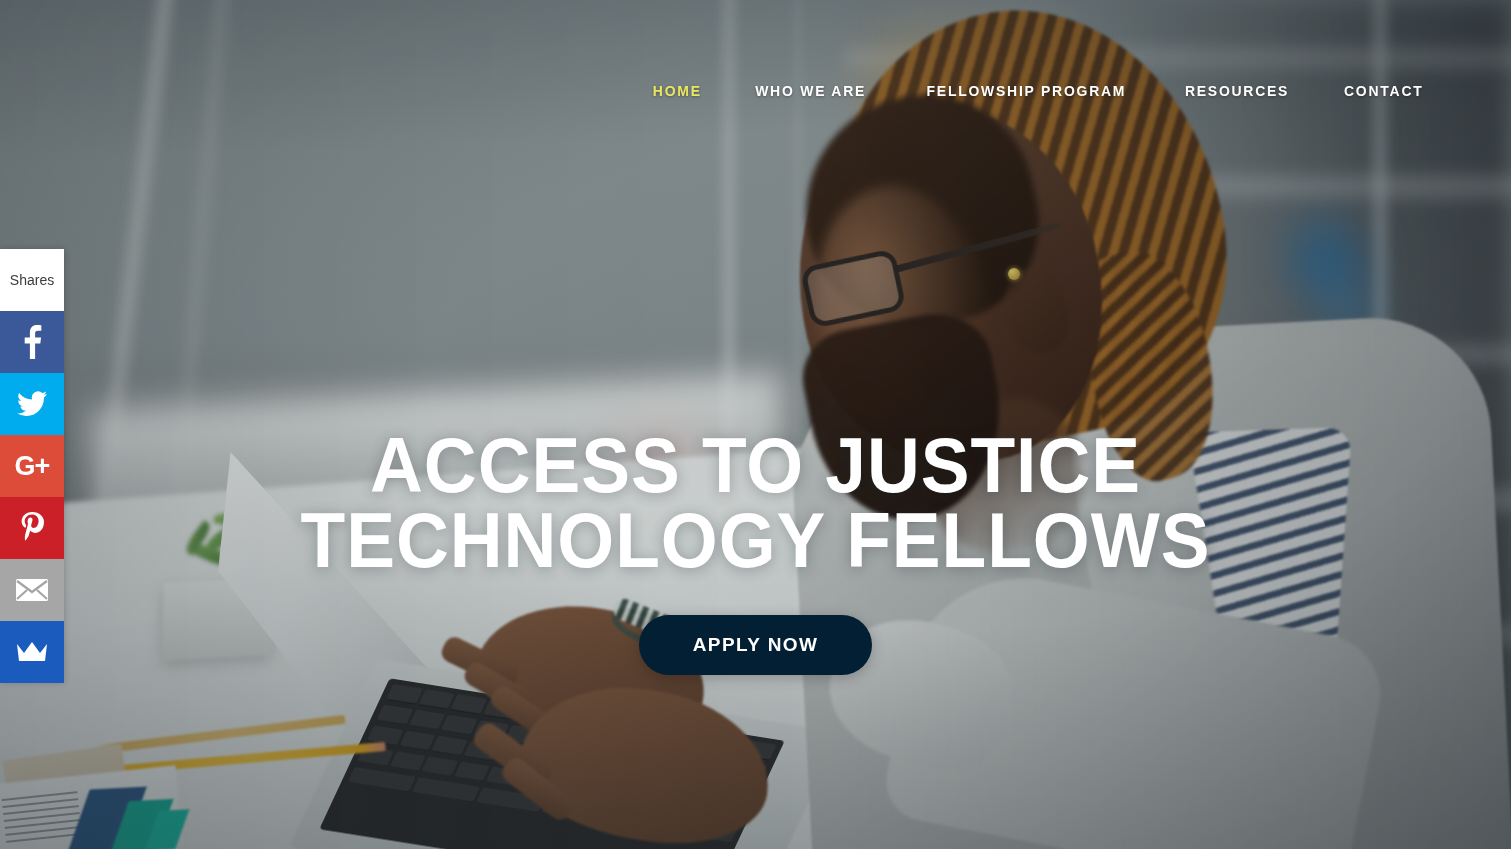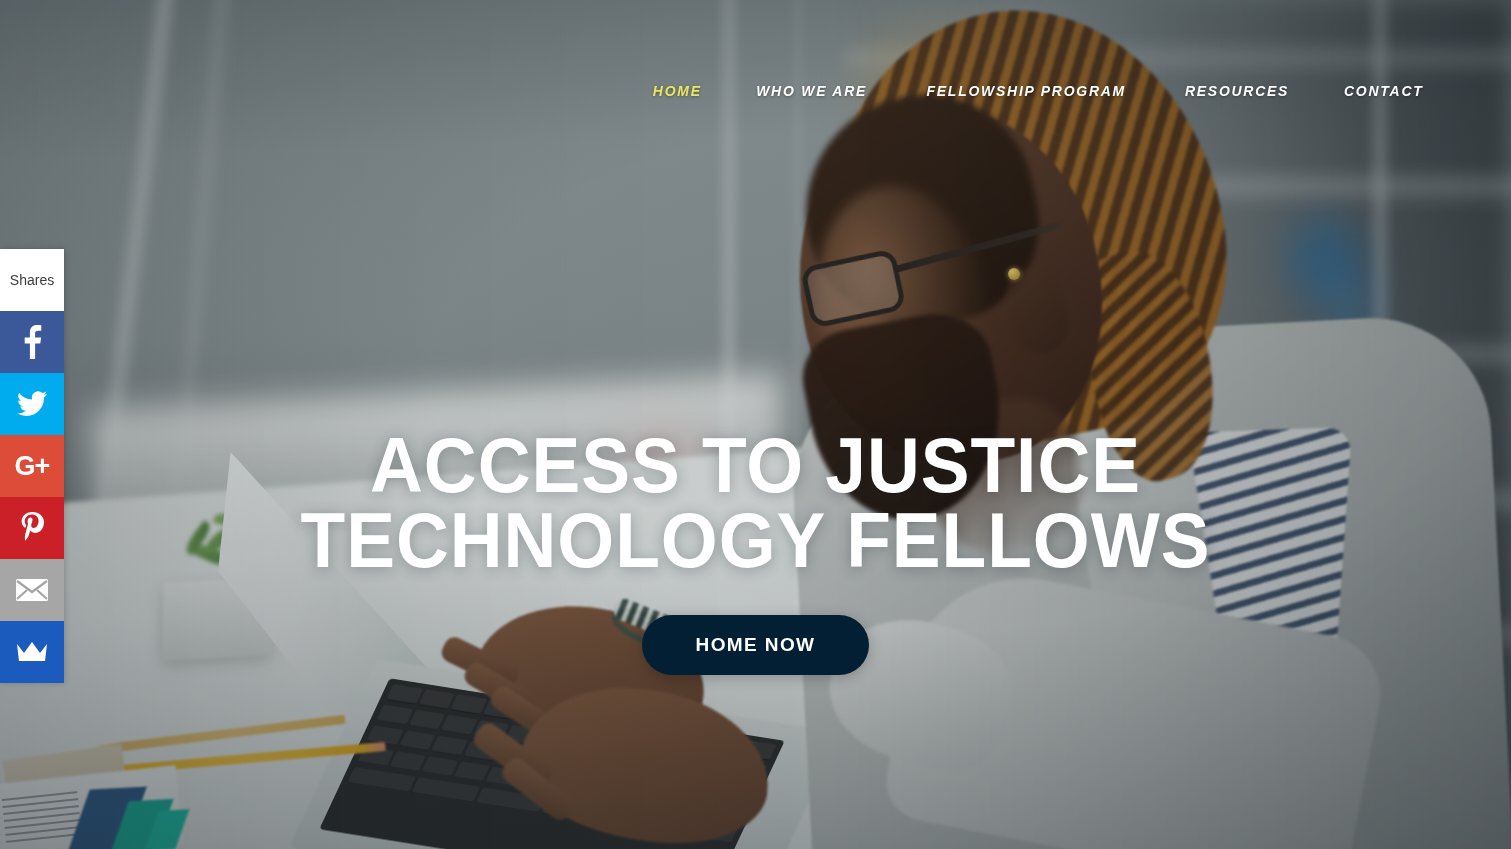--- a/index.html
+++ b/index.html
@@ -451,21 +451,20 @@
     transform:scaleX(.94);
     white-space:nowrap;
   }
 
   
   .nav {
     position:absolute; top:76px; right:60px;
     display:flex; align-items:flex-end;
     gap:0;
     z-index:40;
-    font-style:italic;
   }
   .nav a {
     color:#ffffff;
     text-decoration:none;
     font-size:15px;
     font-weight:700;
     letter-spacing:1.9px;
     padding:6px 24px;
     transform:scaleX(.93);
     white-space:nowrap;
@@ -700,21 +699,21 @@
     <a href="#">RESOURCES</a>
     <a href="#">CONTACT</a>
   </nav>
 
   <div class="hero-copy">
     <h1 class="hero-title">
       <span class="l1">ACCESS TO JUSTICE</span>
       <span class="l2">TECHNOLOGY FELLOWS</span>
     </h1>
     <div class="apply-wrap">
-      <button class="apply-btn">HOME NOW</button>
+      <button class="apply-btn">APPLY NOW</button>
     </div>
   </div>
 
   <div class="share-rail">
 
     <div class="share-count">Shares</div>
 
     <div class="share-btn" style="background:#3b5998">
       <svg width="20" height="34" viewBox="0 0 20 34">
         <path fill="#ffffff" d="M13.1 34V18.5h5.2l.8-6h-6V8.6c0-1.7.5-2.9 3-2.9h3.2V.3C18.7.2 17 0 15 0 10.8 0 7.9 2.6 7.9 7.3v5.2H2.7v6h5.2V34z"></path>

